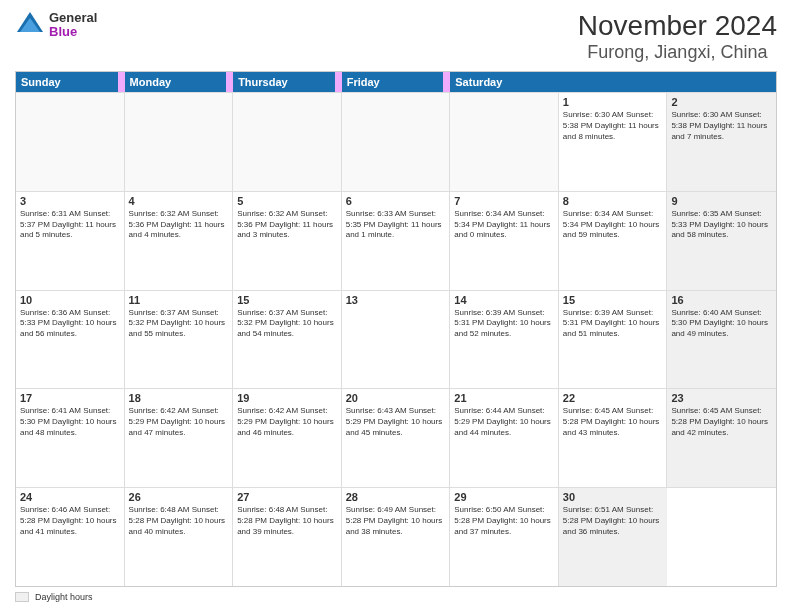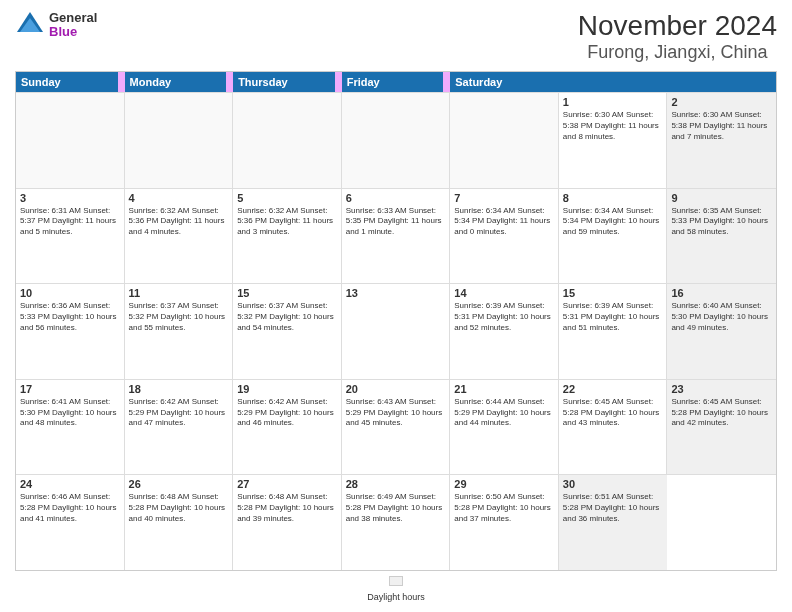--- a/index.html
+++ b/index.html
@@ -108,21 +108,20 @@
       line-height: 1.35;
       color: #333;
     }
     .legend {
       display: flex;
       align-items: center;
       gap: 6px;
       margin-top: 5px;
       font-size: 9px;
       color: #333;
-      flex-direction: column;
     }
     .legend-box {
       width: 14px;
       height: 10px;
       background: #f0f0f0;
       border: 1px solid #ccc;
       display: inline-block;
     }
   </style>
 </head>

